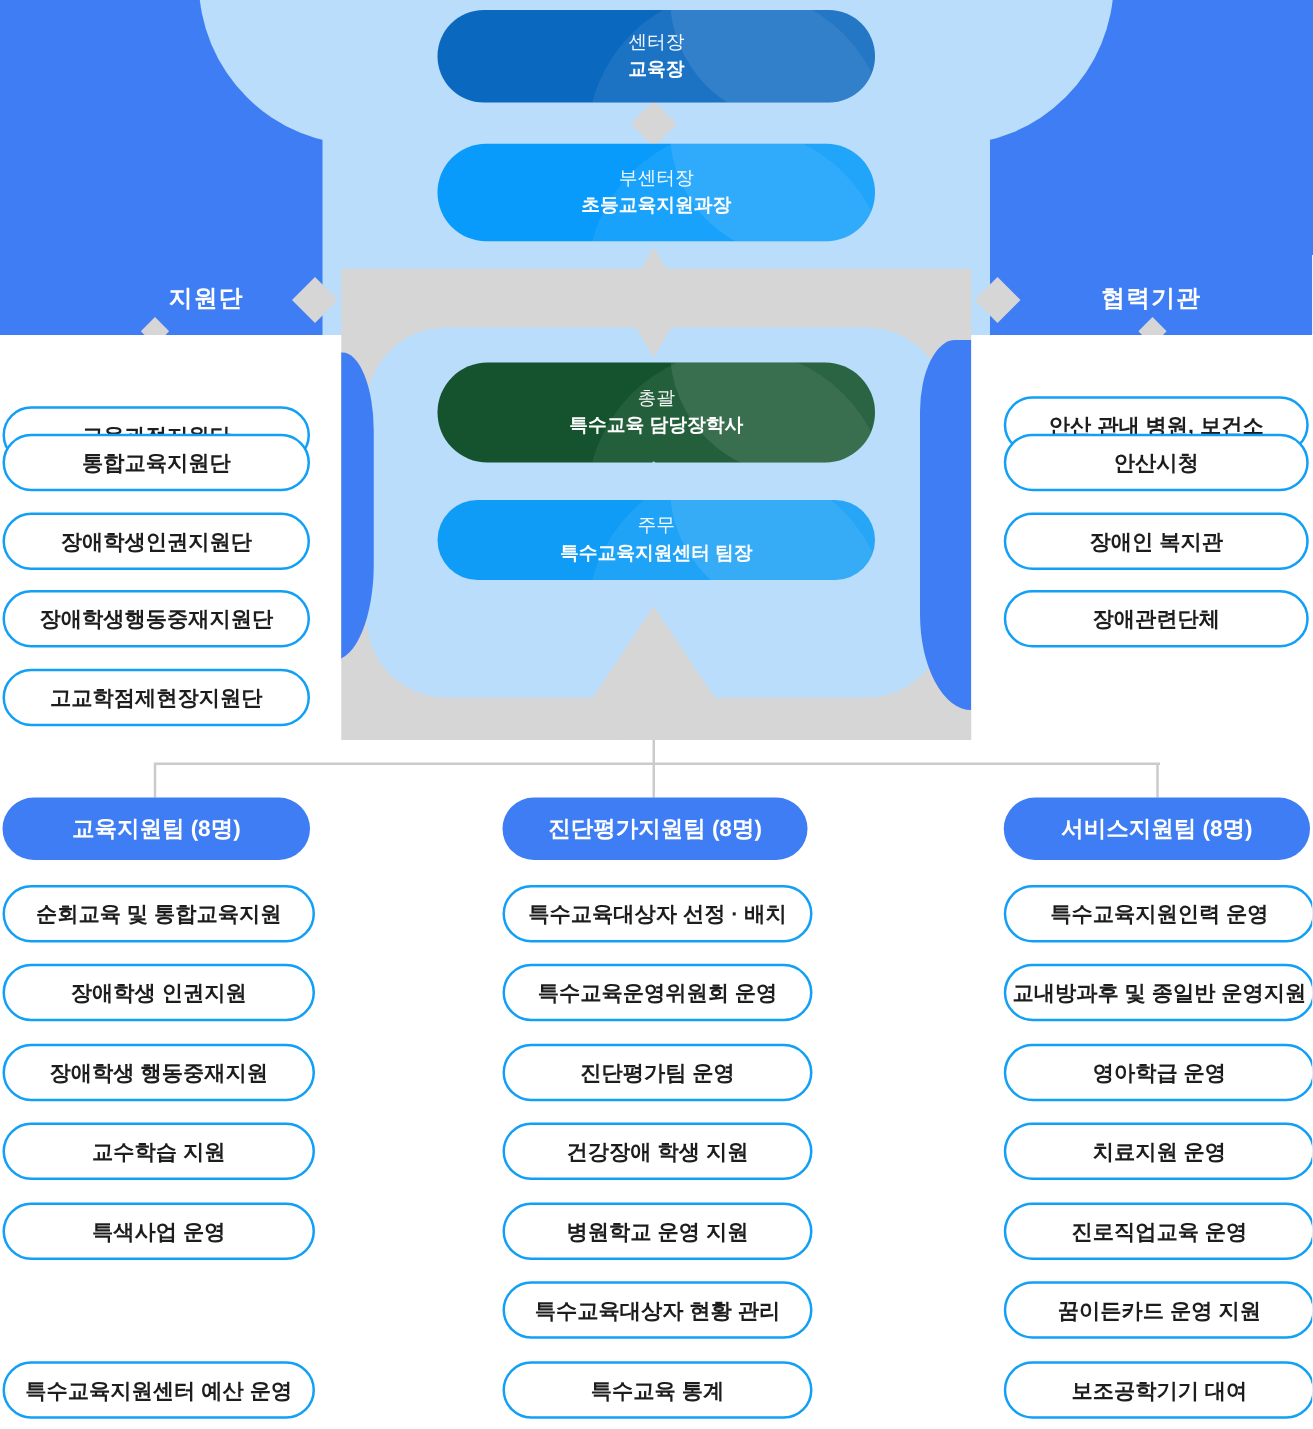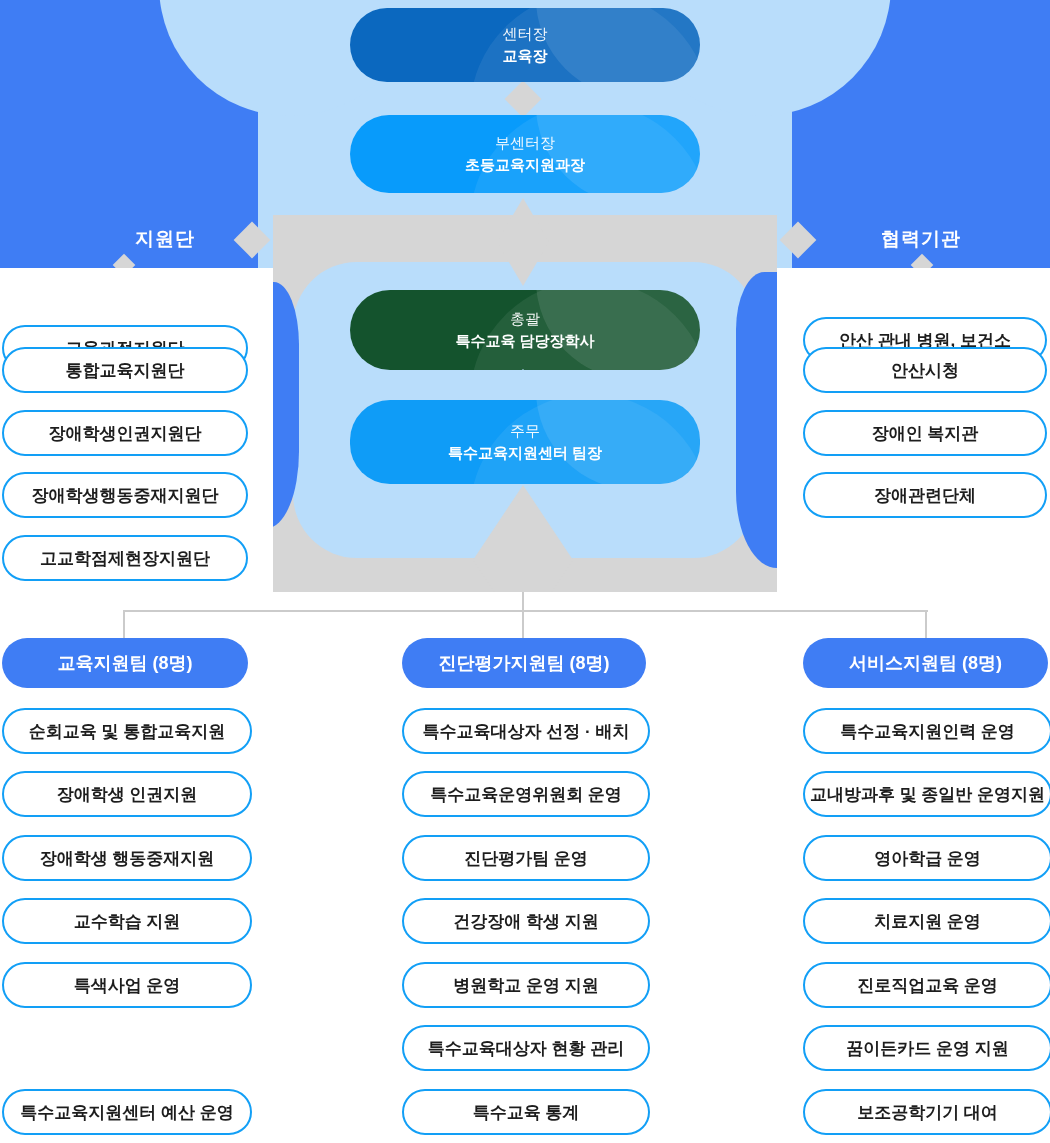--- a/index.html
+++ b/index.html
@@ -44,21 +44,21 @@
     color:#ffffff;text-align:center;}
   .bigpill .role{font-size:15px;line-height:1;opacity:.95;margin-bottom:7px;}
   .bigpill .pname{font-size:15px;font-weight:bold;line-height:1.1;}
   .bigpill::before{content:"";position:absolute;width:200px;height:200px;border-radius:50%;
     background:rgba(255,255,255,0.10);right:-36px;top:-110px;}
   .bigpill::after{content:"";position:absolute;width:240px;height:240px;border-radius:50%;
     background:rgba(255,255,255,0.07);right:-10px;bottom:-150px;}
   .p-dark{top:8px;height:74px;border-radius:37px;background:#0b68bf;}
   .p-cyan1{top:115px;height:78px;border-radius:39px;background:#089bfb;}
   .p-cyan2{top:290px;height:80px;border-radius:40px;background:#14532d;}
-  .p-cyan3{top:400px;height:84px;border-radius:40px;background:#0f9cf7;}
+  .p-cyan3{top:400px;height:64px;border-radius:40px;background:#0f9cf7;}
   
   .cline{position:absolute;background:#cbcbcb;z-index:1;}
   
   .panel{position:absolute;top:268px;width:268px;height:324px;background:#ffffff;z-index:6;}
   .panel.left{left:0;border-radius:0 24px 0 0;}
   .panel.right{left:782px;border-radius:24px 0 0 0;}
   
   .opill{position:absolute;height:42px;background:#ffffff;border:2px solid #129ff6;
     border-radius:26px;display:flex;align-items:center;justify-content:center;
     font-size:17px;font-weight:bold;color:#1d1d1d;z-index:7;white-space:nowrap;}

